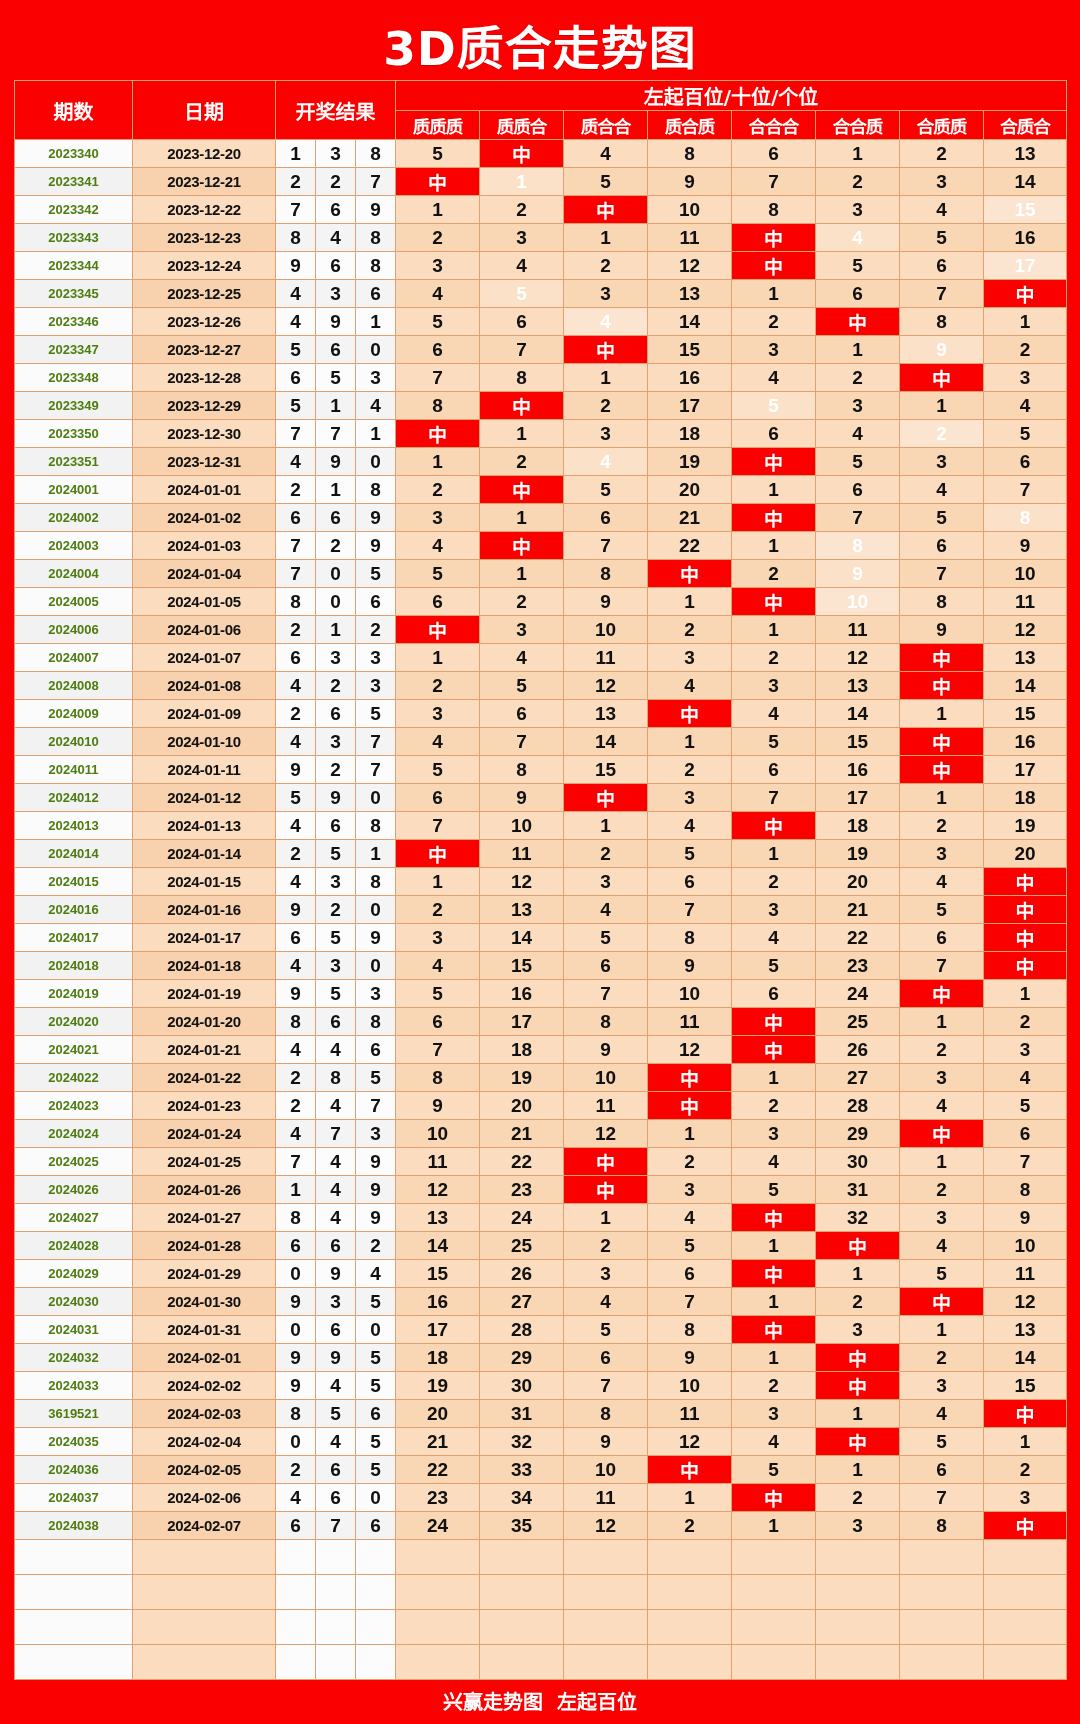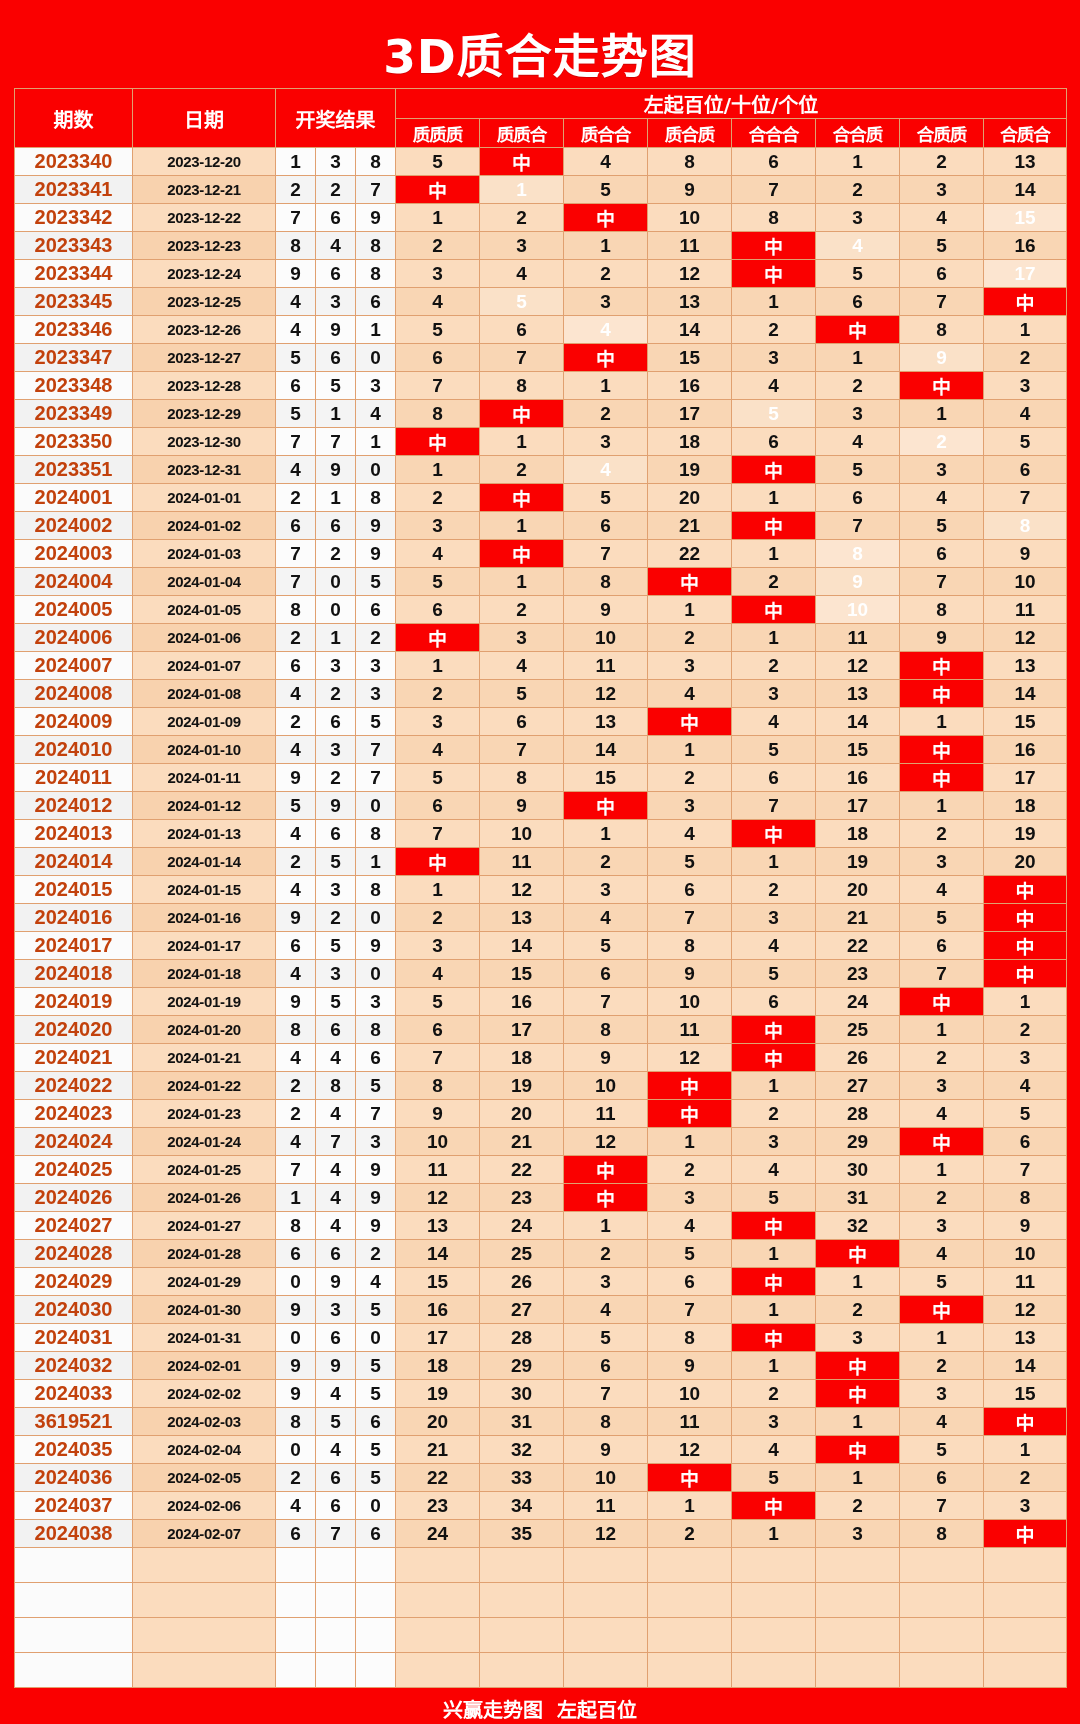--- a/index.html
+++ b/index.html
@@ -9,21 +9,21 @@
     background:#fa0000;
     font-family:"Liberation Sans","DejaVu Sans",sans-serif;
     -webkit-font-smoothing:antialiased;
     overflow:hidden;
   }
   .page{
     position:relative;
     width:1080px;height:1228px;
     background:#fa0000;
     box-sizing:border-box;
-    padding:16px 14px;
+    padding:8px 14px;
   }
   
   .title-bar{
     height:72px;
     display:flex;align-items:center;justify-content:center;
   }
   .title-bar h1{
     margin:0;
     color:#ffffff;
     font-size:47px;
@@ -66,22 +66,22 @@
     height:28px;
     letter-spacing:-1px;
   }
   thead th.big{
     font-size:20px;
   }
   
   tbody tr{height:25.8px;}
   td.issue{
     background:#fbfbfb;
-    color:#c2410c;
-    font-size:20px;
+    color:#4d7c0f;
+    font-size:13px;
     font-family:"Liberation Sans","DejaVu Sans",sans-serif;
   }
   tbody tr:nth-child(even) td.issue{background:#f2f2f2;}
   td.date{
     background:#fbdcbe;
     color:#111;
     font-size:15px;
     letter-spacing:-0.3px;
     font-family:"Liberation Sans","DejaVu Sans",sans-serif;
   }

